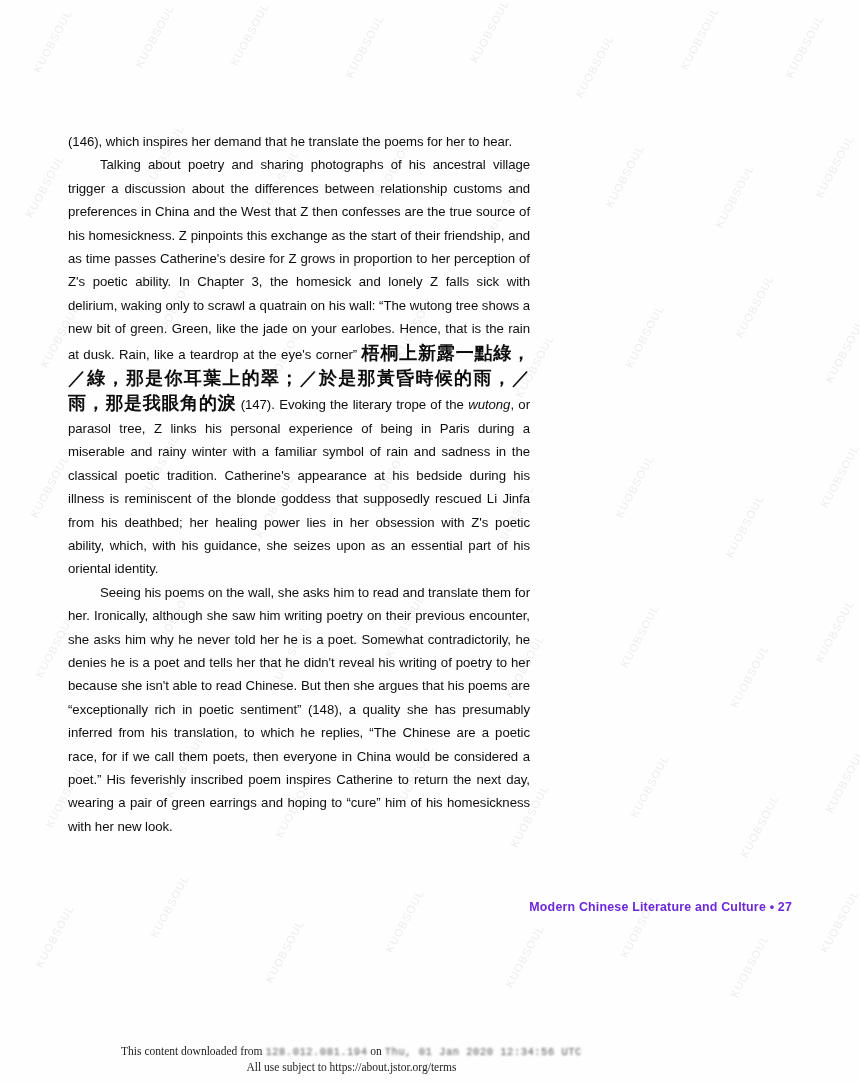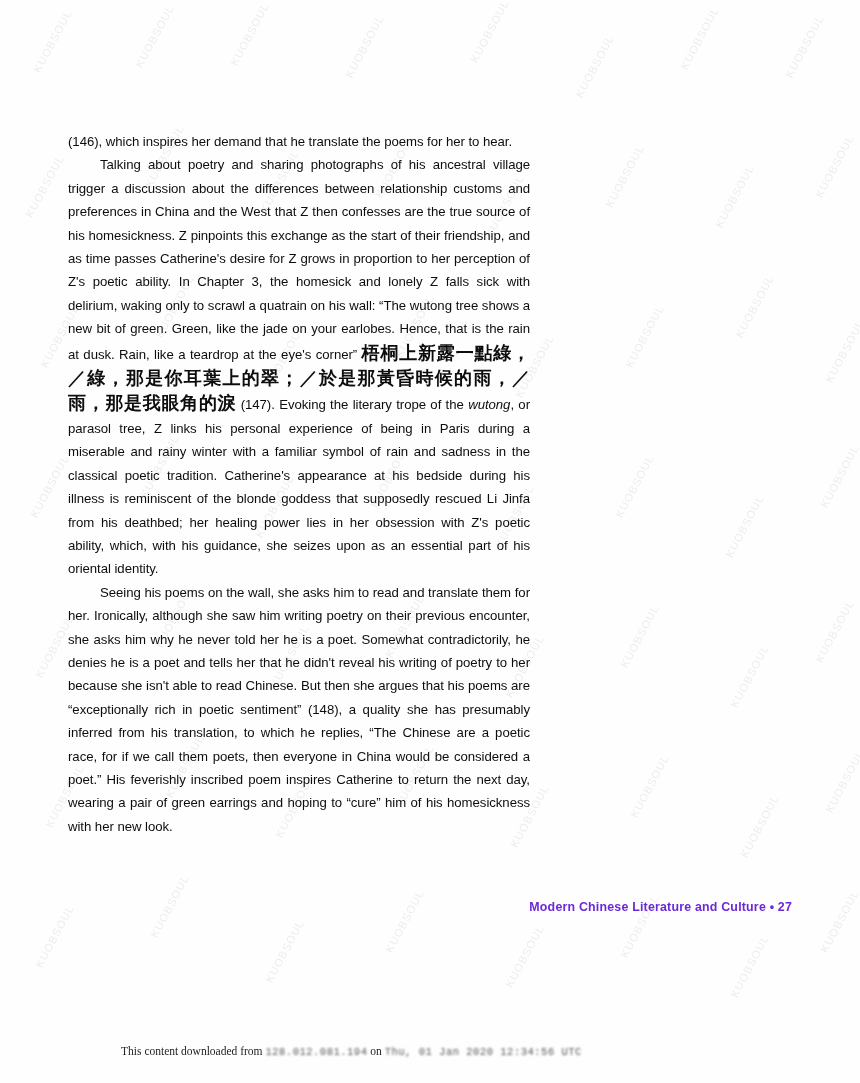--- a/index.html
+++ b/index.html
@@ -181,15 +181,16 @@
     <p class="para indent" id="p1"><span>Talking about poetry and sharing photographs of his ancestral village trigger a discussion about the differences between relationship customs and preferences in China and the West that Z then confesses are the true source of his homesickness. Z pinpoints this exchange as the start of their friendship, and as time passes Catherine's desire for Z grows in proportion to her perception of Z's poetic ability. In Chapter 3, the homesick and lonely Z falls sick with delirium, waking only to scrawl a quatrain on his wall: “The wutong tree shows a new bit of green. Green, like the jade on your earlobes. Hence, that is the rain at dusk. Rain, like a teardrop at the eye's corner” </span><span class="cjk">梧桐上新露一點綠，／綠，那是你耳葉上的翠；／於是那黃昏時候的雨，／雨，那是我眼角的淚</span><span> (147). Evoking the literary trope of the </span><span class="ital">wutong</span><span>, or parasol tree, Z links his personal experience of being in Paris during a miserable and rainy winter with a familiar symbol of rain and sadness in the classical poetic tradition. Catherine's appearance at his bedside during his illness is reminiscent of the blonde goddess that supposedly rescued Li Jinfa from his deathbed; her healing power lies in her obsession with Z's poetic ability, which, with his guidance, she seizes upon as an essential part of his oriental identity.</span></p>
     <p class="para indent" id="p2"><span>Seeing his poems on the wall, she asks him to read and translate them for her. Ironically, although she saw him writing poetry on their previous encounter, she asks him why he never told her he is a poet. Somewhat contradictorily, he denies he is a poet and tells her that he didn't reveal his writing of poetry to her because she isn't able to read Chinese. But then she argues that his poems are “exceptionally rich in poetic sentiment” (148), a quality she has presumably inferred from his translation, to which he replies, “The Chinese are a poetic race, for if we call them poets, then everyone in China would be considered a poet.” His feverishly inscribed poem inspires Catherine to return the next day, wearing a pair of green earrings and hoping to “cure” him of his homesickness with her new look.</span></p>
   </div>
 
   <div id="footer-ref">Modern Chinese Literature and Culture • 27</div>
 
   <div id="jstor-footer">
     <div>
       <span>This content downloaded from </span><span class="redacted">128.012.081.194</span><span> on </span><span class="redacted">Thu, 01 Jan 2020 12:34:56 UTC</span>
     </div>
+    <div>All use subject to https://about.jstor.org/terms</div>
   </div>
 
 </div>
 
 </body></html>

